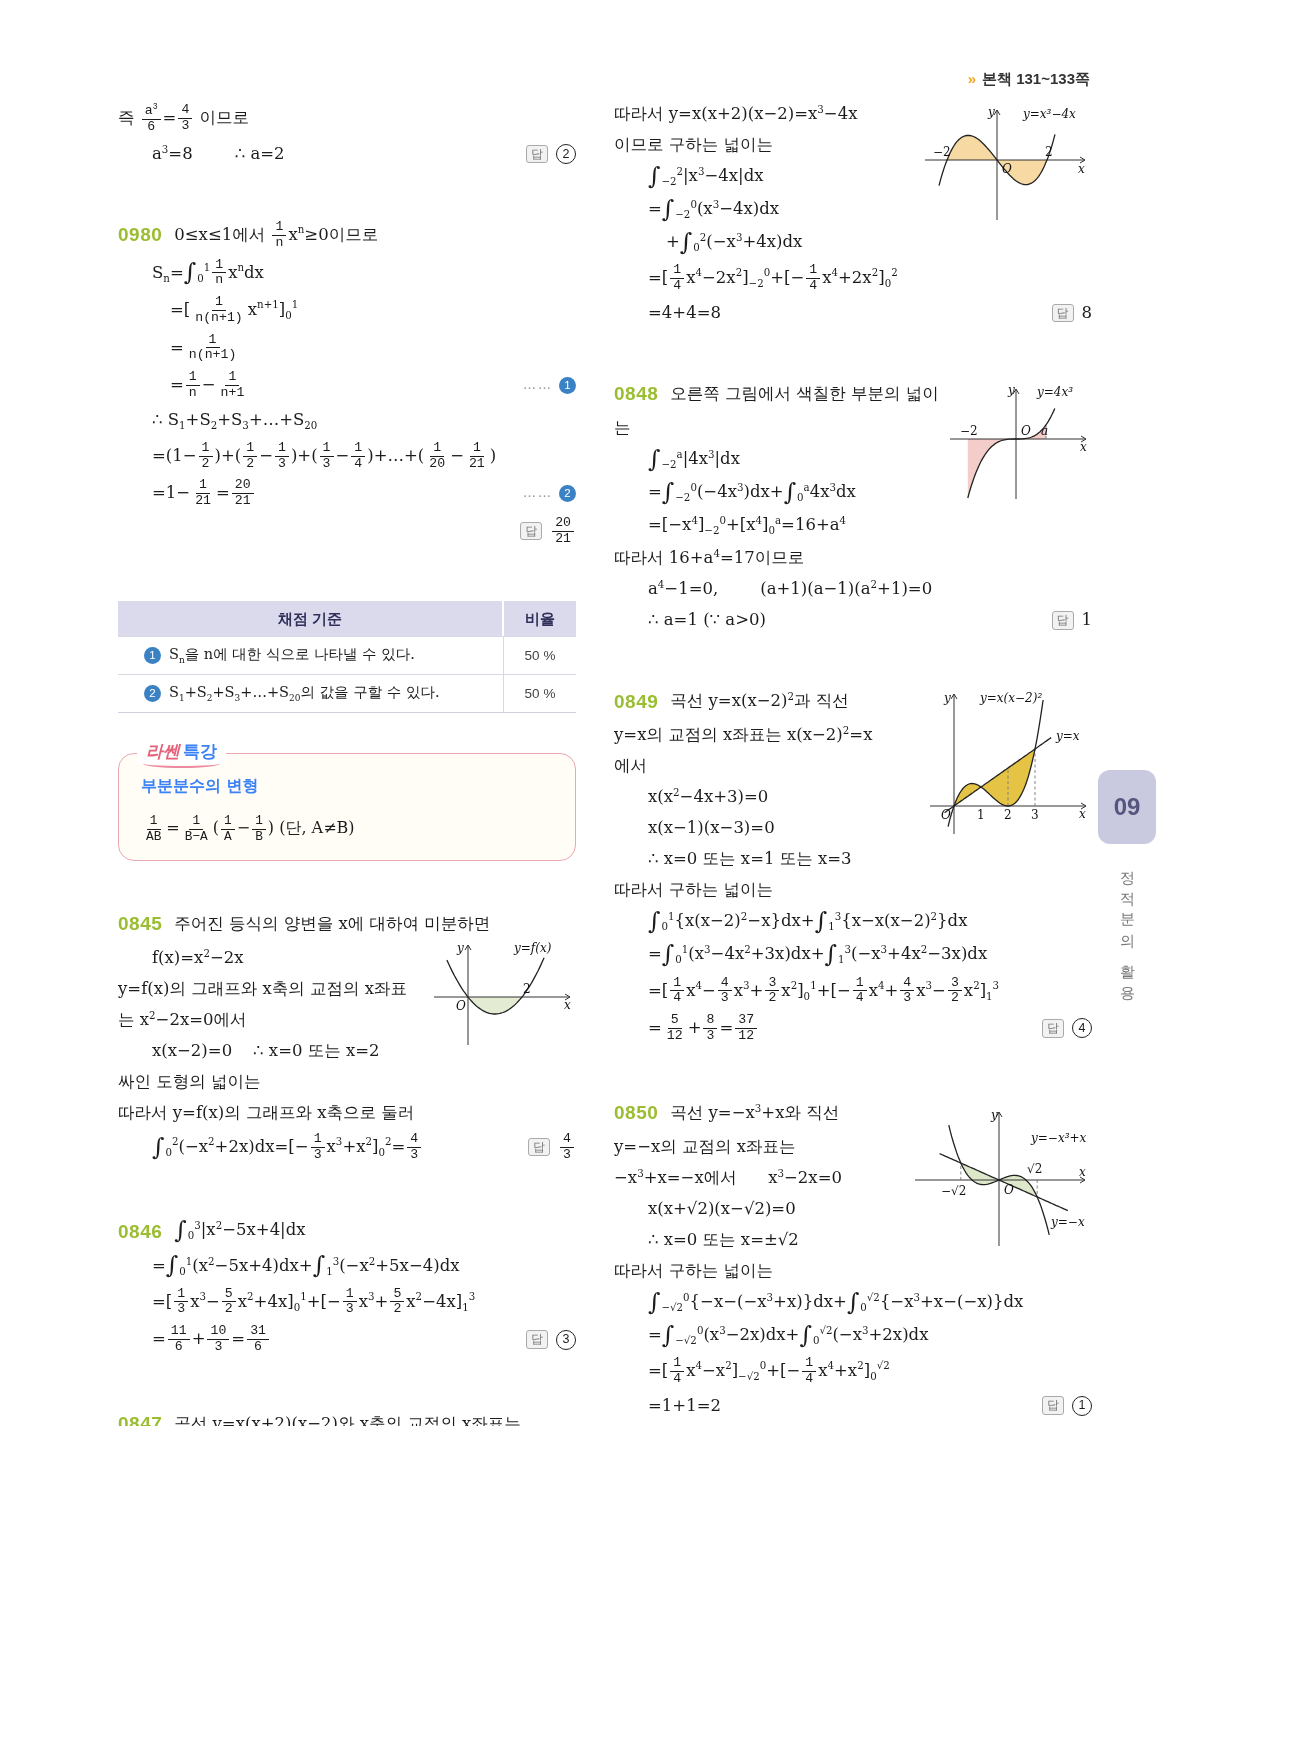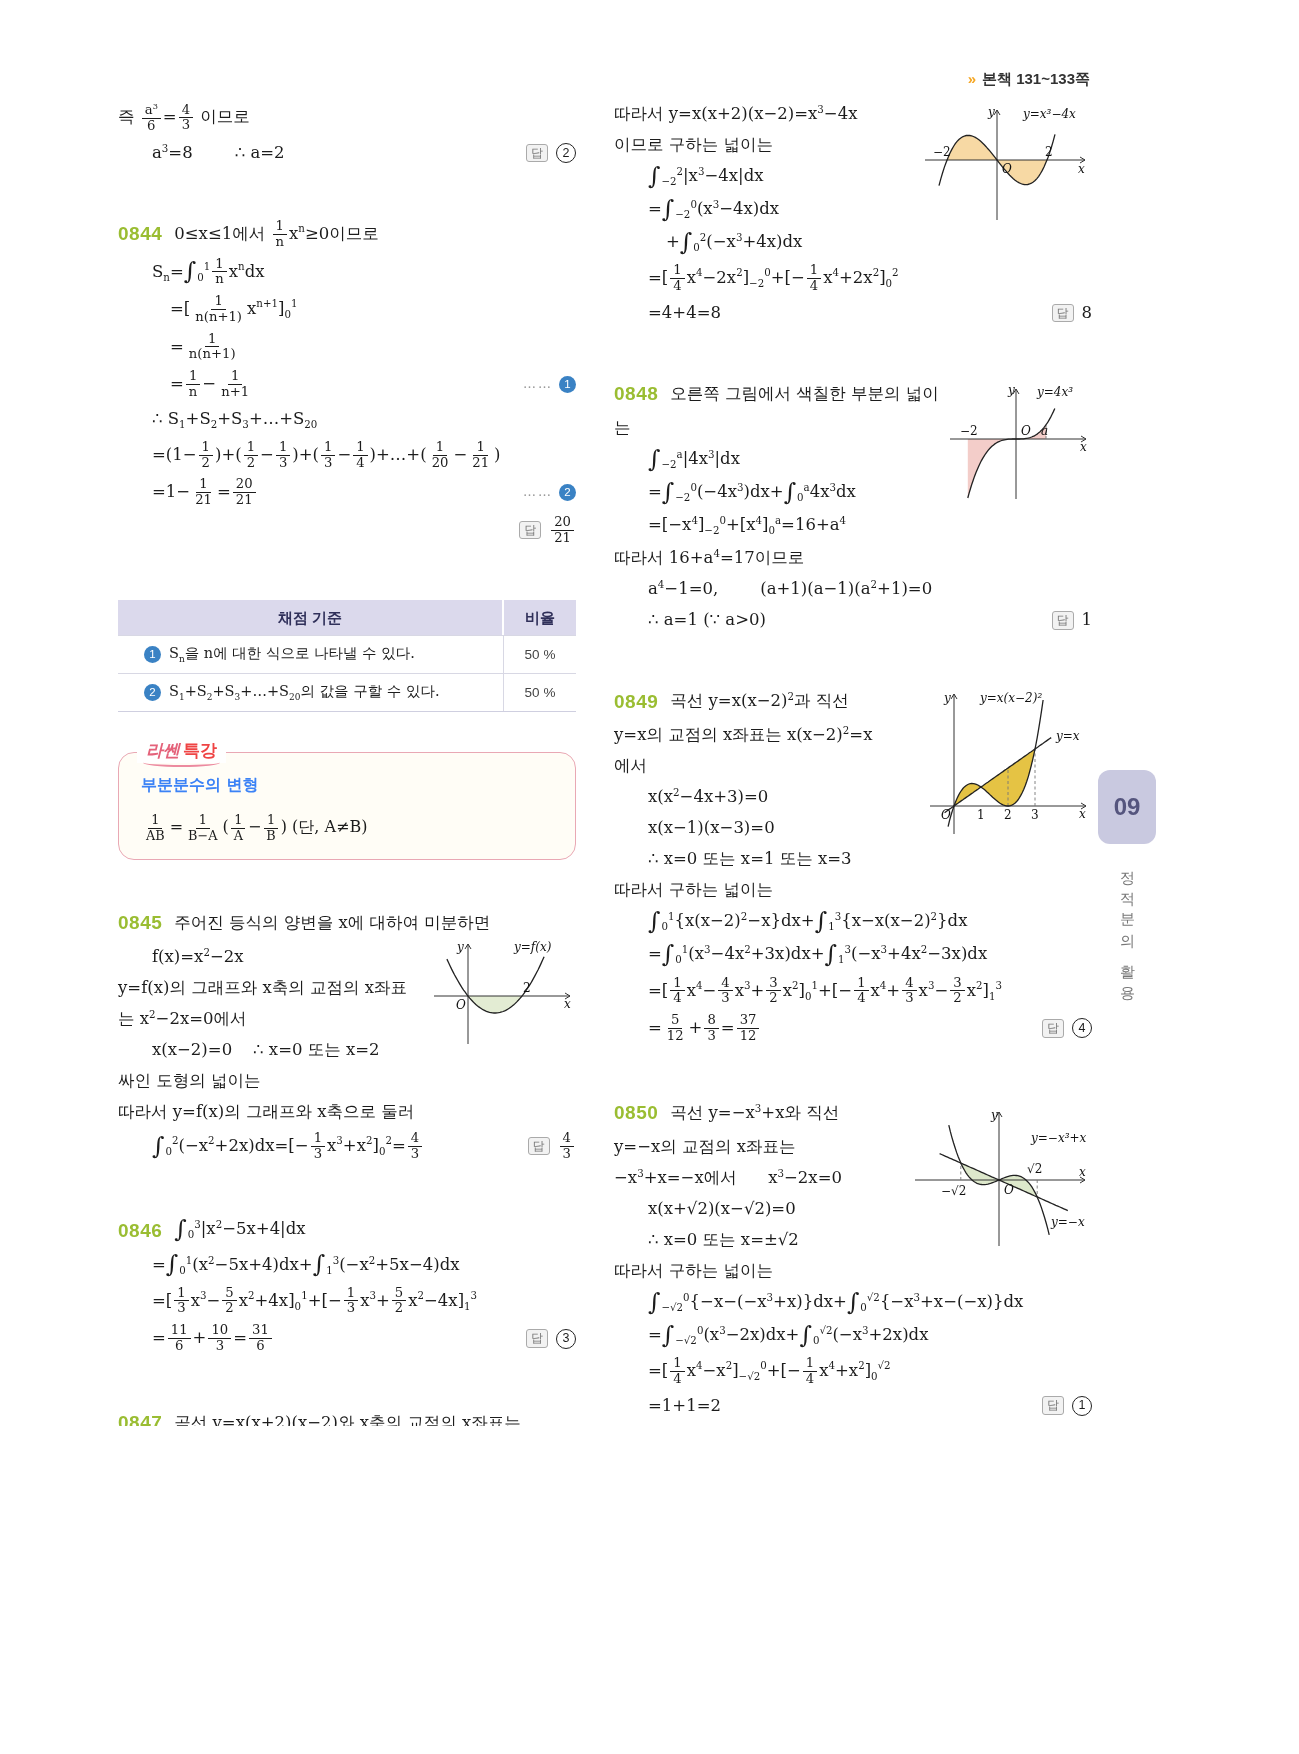--- a/index.html
+++ b/index.html
@@ -19,21 +19,21 @@
         font-size:19px;margin-right:12px;letter-spacing:0.5px;}
   .htext{white-space:pre-wrap;}
   .fline{display:flex;align-items:center;margin:7px 0;min-height:24px;}
   .fline .fx{white-space:pre-wrap;}
   .i1{margin-left:34px;}
   .i2{margin-left:52px;}
   .sp{flex:1;}
   sup,sub{font-size:0.62em;}
   .int{font-size:1.45em;line-height:1;vertical-align:-0.12em;margin-right:1px;}
   .fr{display:inline-flex;flex-direction:column;align-items:center;vertical-align:middle;
-      font-size:0.8em;line-height:1.12;margin:0 2px;text-align:center;}
+      font-size:0.8em;line-height:1.12;margin:0 2px;text-align:center;font-family:Liberation Mono, monospace;}
   .fn{padding:0 3px;border-bottom:1px solid currentColor;}
   .fd{padding:0 3px;}
   
   .answer{display:inline-flex;align-items:center;}
   .ansbox{display:inline-flex;align-items:center;justify-content:center;border:1px solid #aaa;
           background:#f2f2f2;color:#777;border-radius:3px;font-size:12px;padding:1px 4px;margin-right:8px;
           font-family:"Liberation Sans","DejaVu Sans",sans-serif;line-height:1.2;}
   .circ{display:inline-flex;align-items:center;justify-content:center;width:18px;height:18px;
         border:1.4px solid #222;border-radius:50%;font-size:12.5px;
         font-family:"Liberation Sans","DejaVu Sans",sans-serif;}
@@ -51,21 +51,21 @@
   .gt-c2{width:72px;display:flex;align-items:center;justify-content:center;border-left:2px solid #fff;}
   .gt-row{display:flex;border-top:1px solid #d8d8e4;background:#fff;}
   .gt-row .gt-c2{border-left:1px solid #d8d8e4;font-family:Liberation Sans, sans-serif;font-size:13.5px;color:#444;}
   
   .tipbox{position:relative;border:1.6px solid #e9a8b4;border-radius:16px;background:#fffdf6;
           padding:20px 22px 16px;margin:28px 0 48px;}
   .tip-badge{position:absolute;top:-15px;left:18px;background:#fff;padding:0 9px;}
   .tip-badge::after{content:'';position:absolute;left:6px;right:6px;bottom:-4px;height:7px;
           border-bottom:2px solid #ec8aa0;border-radius:50%;}
   .tip-script{font-style:italic;font-weight:bold;color:#e4627a;font-size:17px;margin-right:3px;}
-  .tip-bold{font-weight:bold;color:#ef4444;font-size:17px;}
+  .tip-bold{font-weight:bold;color:#3b82f6;font-size:17px;}
   .tip-title{font-weight:bold;font-size:16px;margin-bottom:17px;color:#3b82f6;}
   .tip-formula{font-size:16px;}
   
   .graph{position:absolute;right:0;}
   .graph svg{display:block;}
   .cv{fill:none;stroke:#222;stroke-width:1.3px;}
   .ax{stroke:#333;stroke-width:1px;}
   .thin{fill:none;stroke:#333;stroke-width:1px;}
   .dash{stroke:#777;stroke-width:0.9px;stroke-dasharray:3 2.5;}
   .gl{font-family:"DejaVu Serif","Liberation Serif",serif;font-size:12px;fill:#111;}
@@ -101,21 +101,21 @@
           <span class="fx">a<sup>3</sup>=8        ∴ a=2</span>
           <span class="sp"></span>
           <span class="answer">
             <span class="ansbox">답</span>
             <span class="circ">2</span>
           </span>
         </div>
       </div>
       <div class="block">
         <div class="head">
-          <span class="pnum">0844</span>
+          <span class="pnum">0980</span>
           <span class="htext">0≤x≤1에서 <span class="fr"><span class="fn">1</span><span class="fd">n</span></span>x<sup>n</sup>≥0이므로</span>
         </div>
         <div class="fline i1">
           <span class="fx">S<sub>n</sub>=<span class="int">∫</span><sub>0</sub><sup>1</sup><span class="fr"><span class="fn">1</span><span class="fd">n</span></span>x<sup>n</sup>dx</span>
         </div>
         <div class="fline i2">
           <span class="fx">=[<span class="fr"><span class="fn">1</span><span class="fd">n(n+1)</span></span>x<sup>n+1</sup>]<sub>0</sub><sup>1</sup></span>
         </div>
         <div class="fline i2">
           <span class="fx">=<span class="fr"><span class="fn">1</span><span class="fd">n(n+1)</span></span></span>

